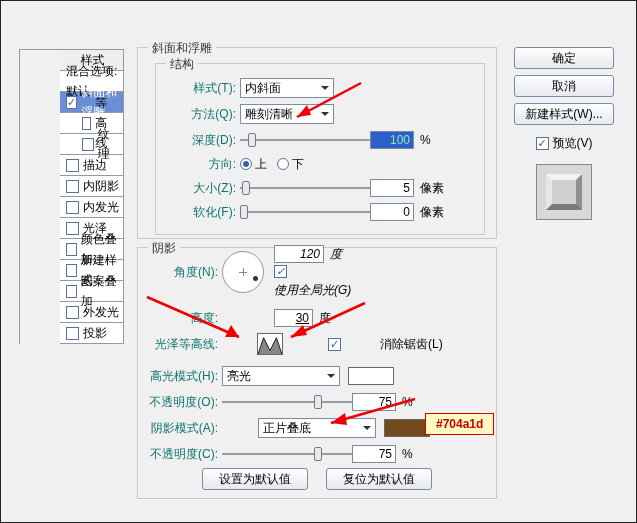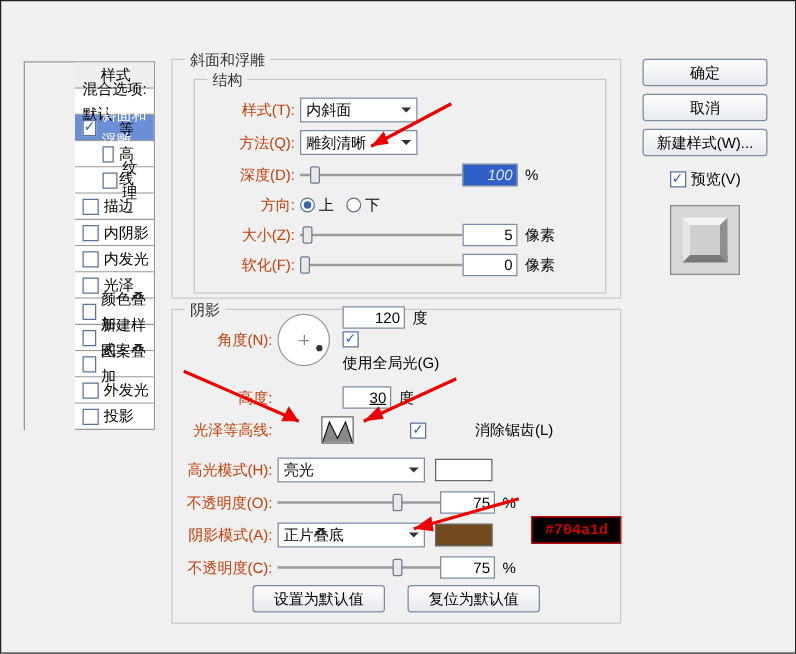--- a/index.html
+++ b/index.html
@@ -17,25 +17,25 @@
   .win-btn { height: 22px; border: 1px solid #7a8ba3; border-radius: 3px; background: linear-gradient(#fefefe,#e6e9ee); text-align: center; line-height: 20px; cursor: pointer; }
   .preview-row { display: flex; align-items: center; gap: 4px; margin-top: 4px; justify-content: center; }
   .preview-box { width: 56px; height: 56px; margin: 6px auto 0; border: 1px solid #888; background: #d8d8d8; display:flex; align-items:center; justify-content:center; }
   .bevel-thumb { width: 36px; height: 36px; background: #cfcfcf; border-top: 6px solid #f3f3f3; border-left: 6px solid #e6e6e6; border-right: 6px solid #8f8f8f; border-bottom: 6px solid #7a7a7a; }
   .fieldset { position: absolute; border: 1px solid #c9c9c9; }
   .fs-label { position: absolute; top: -8px; left: 10px; background: #f0f0f0; padding: 0 4px; color: #333; }
   .fs-bevel { left: 136px; top: 46px; width: 360px; height: 192px; }
   .fs-struct { left: 154px; top: 62px; width: 330px; height: 172px; }
   .fs-shadow { left: 136px; top: 246px; width: 360px; height: 252px; }
   .form-row { position: absolute; display: flex; align-items: center; height: 20px; }
-  .lbl { width: 78px; text-align: right; padding-right: 4px; color: #c2410c; }
+  .lbl { width: 78px; text-align: right; padding-right: 4px; color: #0f766e; }
   .select { height: 20px; border: 1px solid #7a8ba3; background: #fff; min-width: 90px; padding: 0 16px 0 4px; position: relative; line-height: 18px; }
   .select::after { content: ""; position: absolute; right: 4px; top: 7px; border: 4px solid transparent; border-top-color: #333; }
   .num-input { width: 44px; height: 18px; border: 1px solid #7a8ba3; background: #fff; text-align: right; padding: 0 3px; line-height: 16px; }
-  .num-input.sel { background: #2f5fc8; color: #e5e5e5; font-style: italic; }
+  .num-input.sel { background: #2f5fc8; color: #86efac; }
   .slider { position: relative; height: 18px; width: 130px; }
   .slider .track { position: absolute; top: 8px; left: 0; right: 0; height: 2px; background: #9b9b9b; }
   .slider .thumb { position: absolute; top: 2px; width: 8px; height: 14px; background: #e9e9e9; border:1px solid #6c7b92; border-radius:2px; }
   .unit { margin-left: 6px; }
   .radio { display: inline-flex; align-items: center; gap: 3px; margin-right: 10px; }
   .radio .r-outer { width:12px; height:12px; border:1px solid #5a729a; border-radius:50%; display:inline-flex; align-items:center; justify-content:center; background:#fff; }
   .radio .r-dot { width:6px; height:6px; border-radius:50%; background:#3a63a8; }
   .chk { width:13px; height:13px; border:1px solid #5a729a; background:#fff; display:inline-flex; align-items:center; justify-content:center; }
   .chk.on::after { content:"✓"; color:#2a60bb; font-size:11px; line-height:11px; }
   .angle-wheel { width: 42px; height: 42px; border:1px solid #999; border-radius:50%; background:#fff; position:relative; }
@@ -44,21 +44,21 @@
   .angle-wheel .cv { position:absolute; left:0; top:-4px; width:1px; height:8px; background:#888; }
   .angle-wheel .marker { position:absolute; width:5px; height:5px; border-radius:50%; background:#333; left:30px; top:24px; }
   .contour-swatch { width: 26px; height: 22px; border:1px solid #666; background:#fff; display:inline-block; position:relative; margin-right: 10px;}
   .contour-swatch svg { position:absolute; inset:0; }
   .color-swatch { width: 46px; height: 18px; border:1px solid #666; display:inline-block; }
   .swatch-white { background:#fff; }
   .swatch-brown { background:#704a1d; }
   .arrow { position:absolute; pointer-events:none; }
   .arrow svg line { stroke:#e00; stroke-width:2.5; }
   .arrow svg polygon { fill:#e00; }
-  .hex-tag { position:absolute; border:1.5px solid #d00; background:#000000; padding: 3px 10px; font-weight:bold; color:#c00;font-family:Liberation Mono, monospace; }
+  .hex-tag { position:absolute; border:1.5px solid #d00; background:#fef9c3; padding: 3px 10px; font-weight:bold; color:#c00; }
   .bottom-btns { position:absolute; left:0; right:0; bottom:8px; display:flex; justify-content:center; gap:18px; }
 </style>
 </head>
 <body>
 
 <div class="window">
 
   <div class="left-panel">
     <div class="lp-row header">样式</div>
     <div class="lp-row">
@@ -188,21 +188,21 @@
 
     <div class="form-row" style="left:6px; top:14px;">
       <span class="lbl">角度(N):</span>
       <div class="angle-wheel">
         <div class="cross">
             <div class="ch"></div>
             <div class="cv"></div>
           </div>
         <div class="marker"></div>
       </div>
-      <div style="display:flex; flex-direction:column; margin-left:10px; gap:2px;">
+      <div style="display:flex; flex-direction:column; margin-left:10px; gap:2px;font-style:italic;">
         <div style="display:flex; align-items:center;">
             <span class="num-input" style="width:50px;">120</span>
             <span class="unit">度</span>
           </div>
         <div style="display:flex; align-items:flex-start; gap:4px;flex-direction:column;">
             <span class="chk on"></span>
             <span>使用全局光(G)</span>
           </div>
       </div>
     </div>
@@ -236,21 +236,21 @@
       <div class="slider">
           <div class="track"></div>
           <div class="thumb" style="left:92px;"></div>
         </div>
       <span class="num-input">75</span>
       <span class="unit">%</span>
     </div>
 
     <div class="form-row" style="left:6px; top:170px;">
       <span class="lbl">阴影模式(A):</span>
-      <div class="select" style="min-width:118px;">正片叠底</div>
+      <div class="select" style="min-width:118px;margin-left:36px;">正片叠底</div>
       <span class="color-swatch swatch-brown" style="margin-left:8px;"></span>
     </div>
     <div class="form-row" style="left:6px; top:196px;">
       <span class="lbl">不透明度(C):</span>
       <div class="slider">
           <div class="track"></div>
           <div class="thumb" style="left:92px;"></div>
         </div>
       <span class="num-input">75</span>
       <span class="unit">%</span>

